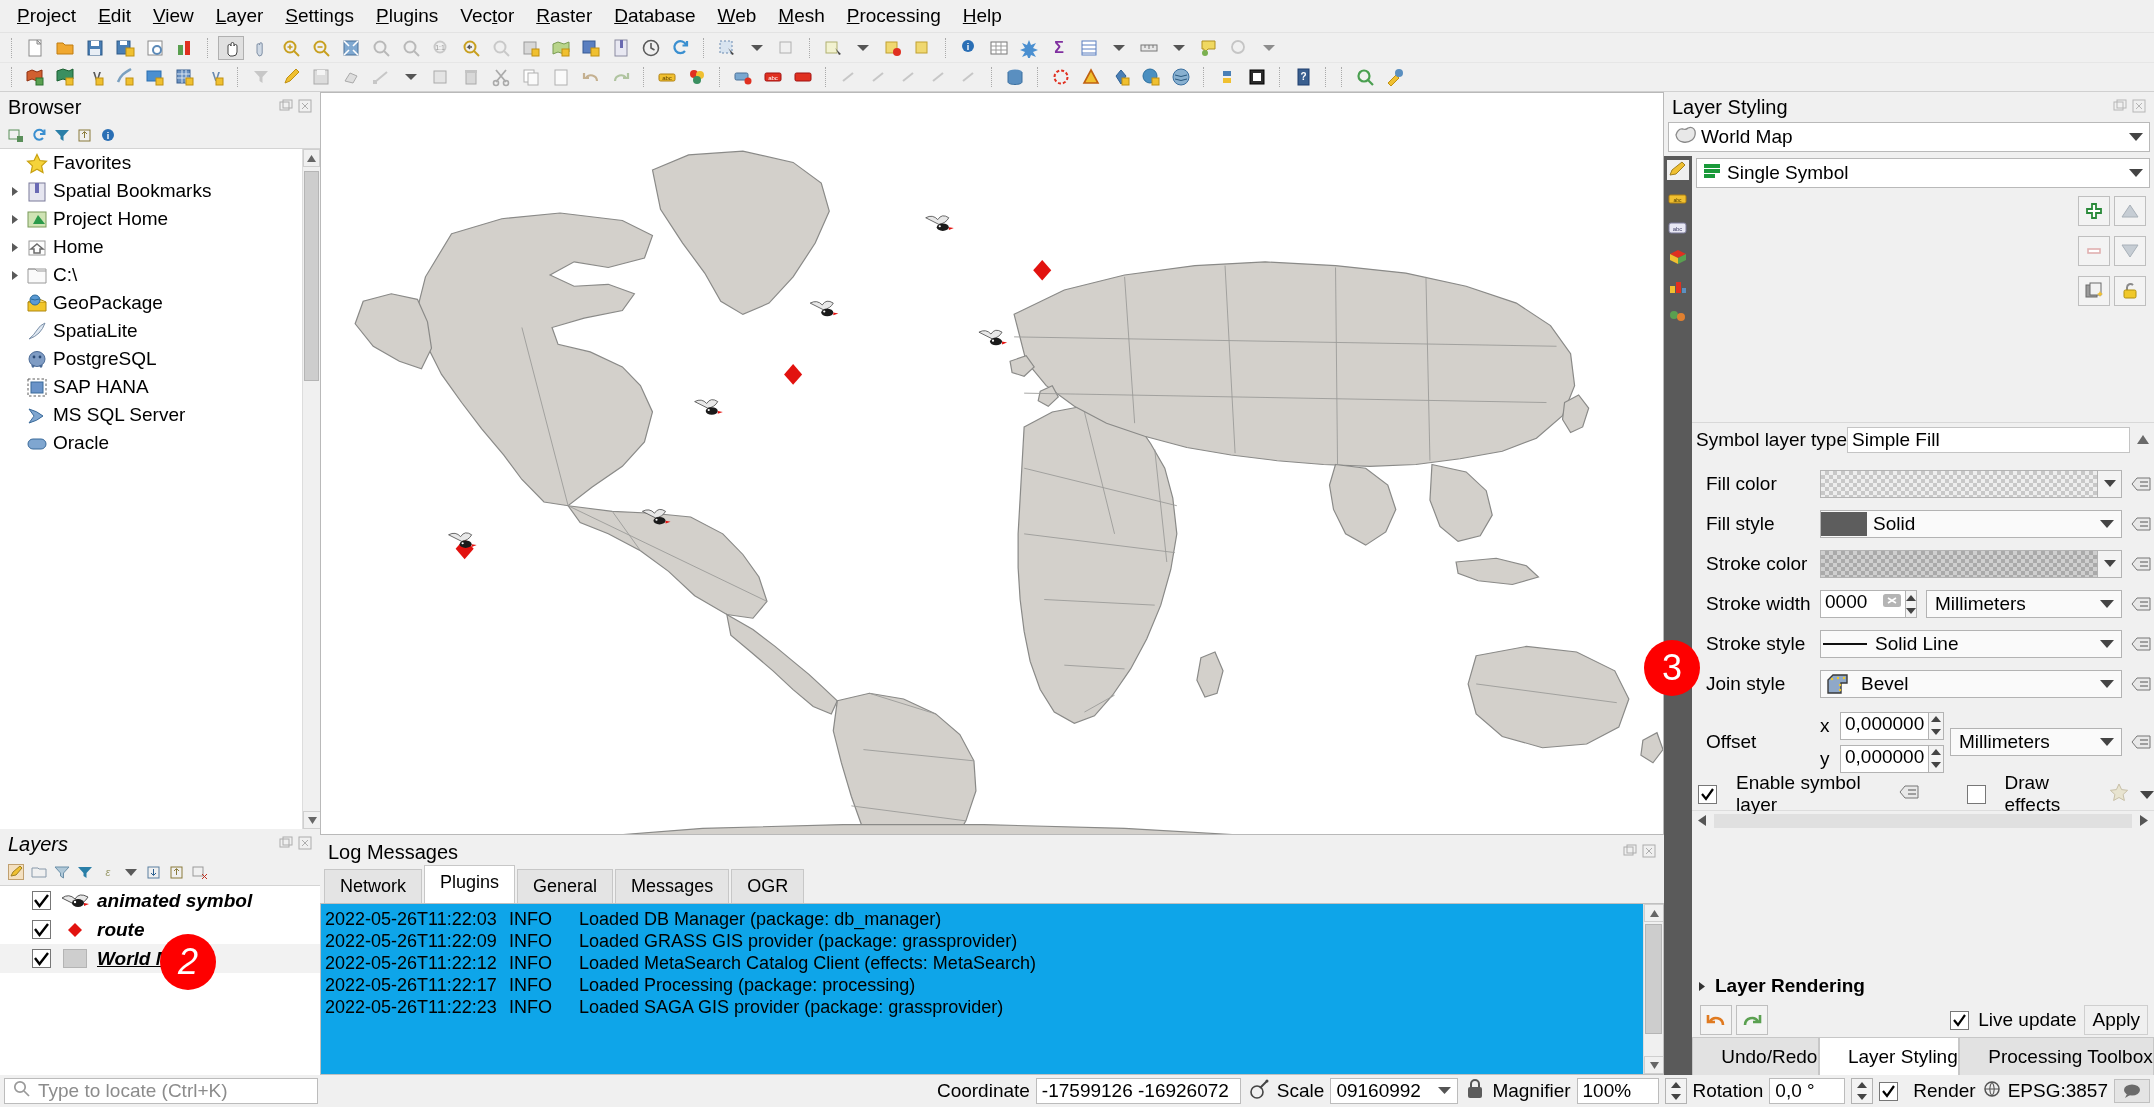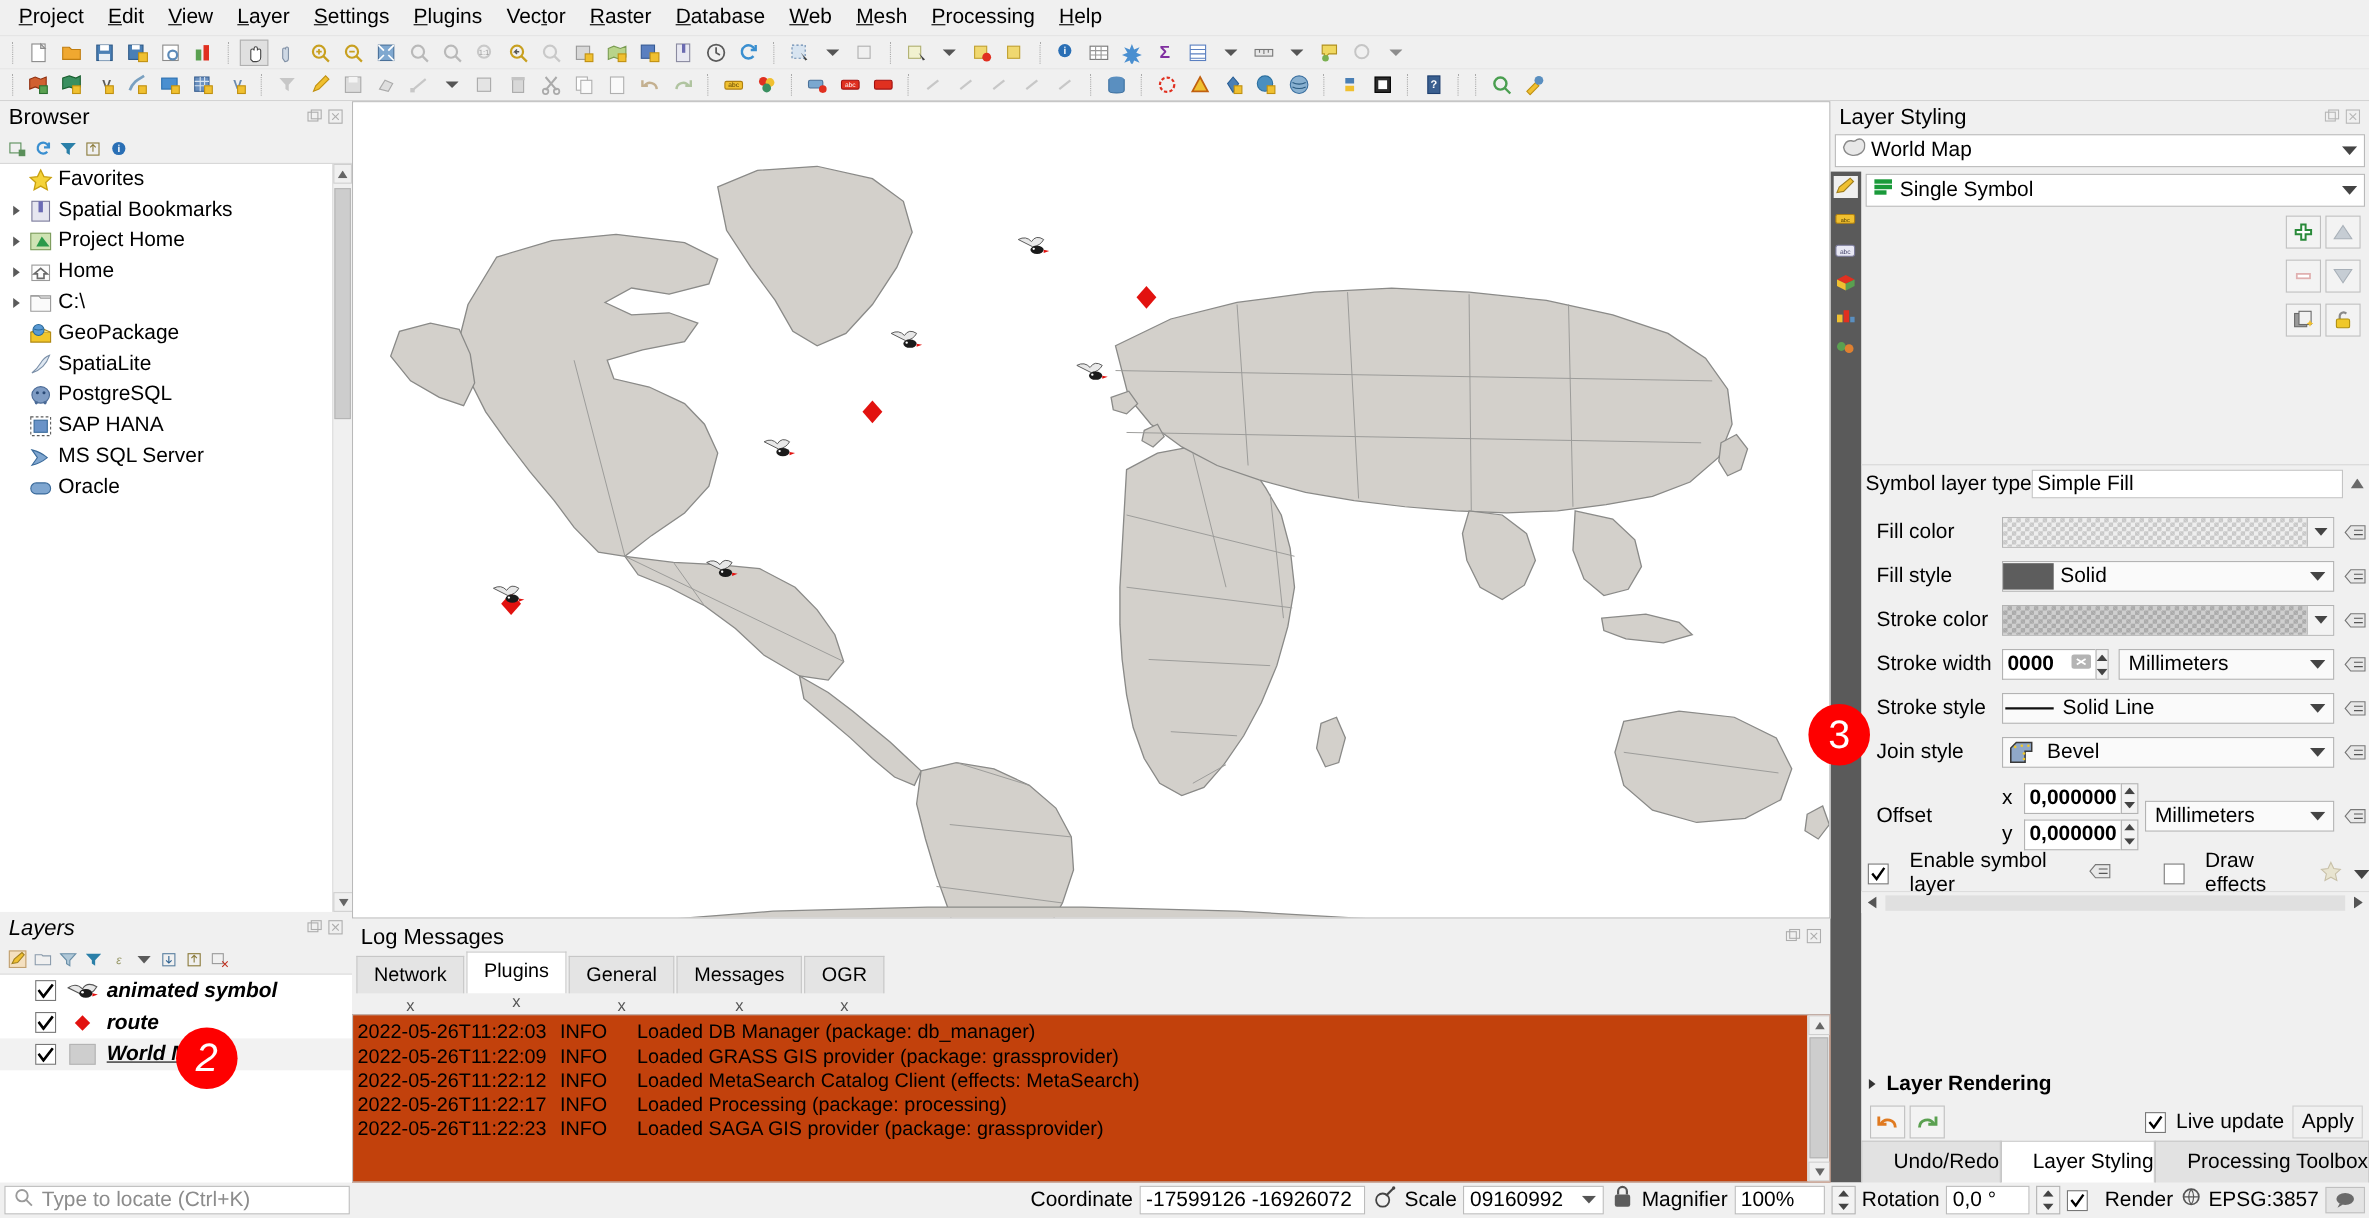--- a/index.html
+++ b/index.html
@@ -79,21 +79,21 @@
   
   .logdock { flex: 0 0 240px; display: flex; flex-direction: column; background: #f0f0f0; }
   .logtabs { display: flex; align-items: flex-end; height: 38px; padding-left: 4px; }
   .logtab {
     display: flex; align-items: center; gap: 9px;
     padding: 6px 15px; font-size: 18px; background: #e4e4e4;
     border: 1px solid #c7c7c7; border-bottom: none; margin-right: 2px; height: 34px; flex-direction: column;
   }
   .logtab.active { background: #fff; height: 38px; }
   .logtab .x { font-size: 15px; color: #555; }
-  .logbody { flex: 1 1 auto; background: #c2410c; border: 1px solid #c0c0c0; position: relative; overflow: hidden; margin-top: 19px; }
+  .logbody { flex: 1 1 auto; background: #0ea5e9; border: 1px solid #c0c0c0; position: relative; overflow: hidden; }
   .logline { display: flex; font-size: 18px; height: 22px; align-items: center; padding-left: 4px; white-space: nowrap; }
   .logline .ts { width: 184px; flex: 0 0 184px; }
   .logline .lvl { width: 70px; flex: 0 0 70px; }
 
   
   .rightdock { width: 490px; flex: 0 0 490px; display: flex; flex-direction: column; background: #f0f0f0; }
   .rdrow { display: flex; align-items: center; }
   .combo {
     flex: 1 1 auto; height: 30px; background: #fff; border: 1px solid #b9b9b9;
     display: flex; align-items: center; padding: 0 2px 0 5px; font-size: 19px; min-width: 0;
@@ -132,21 +132,21 @@
   .selbox {
     flex: 1 1 auto; height: 28px; border: 1px solid #b3b3b3; background: #fafafa;
     display: flex; align-items: center; padding-left: 0; font-size: 19px; min-width: 0; gap: 0;
   }
   .selbox .pv { height: 26px; display: flex; align-items: center; }
   .selbox .lab { padding-left: 4px; flex: 1 1 auto; overflow: hidden; white-space: nowrap; }
   .selbox .dd { width: 28px; flex: 0 0 28px; display: flex; align-items: center; justify-content: center; }
   .spin { display: flex; align-items: stretch; height: 28px; }
   .spin .sv {
     background: #fff; border: 1px solid #b3b3b3; border-right: none; padding: 0 4px;
-    display: flex; align-items: center; font-size: 19px; gap: 16px; font-weight: bold;
+    display: flex; font-size: 19px; gap: 16px;
   }
   .spin .arrows { width: 22px; border: 1px solid #b3b3b3; background: #f3f3f3; display: flex; flex-direction: column; }
   .spin .arrows div { flex: 1 1 50%; display: flex; align-items: center; justify-content: center; }
   .dd-override { width: 26px; flex: 0 0 26px; display: flex; align-items: center; justify-content: center; }
   .hscroll { height: 20px; background: #f0f0f0; display: flex; align-items: center; justify-content: space-between; border-top: 1px solid #ddd; }
   .hscroll .ha { width: 20px; display: flex; align-items: center; justify-content: center; }
   .btmtabs { display: flex; height: 38px; }
   .btmtab {
     flex: 1 1 auto; display: flex; align-items: center; justify-content: center;
     font-size: 19px; background: #e2e2e2; border: 1px solid #c7c7c7; border-bottom: none; padding-left: 28px;

